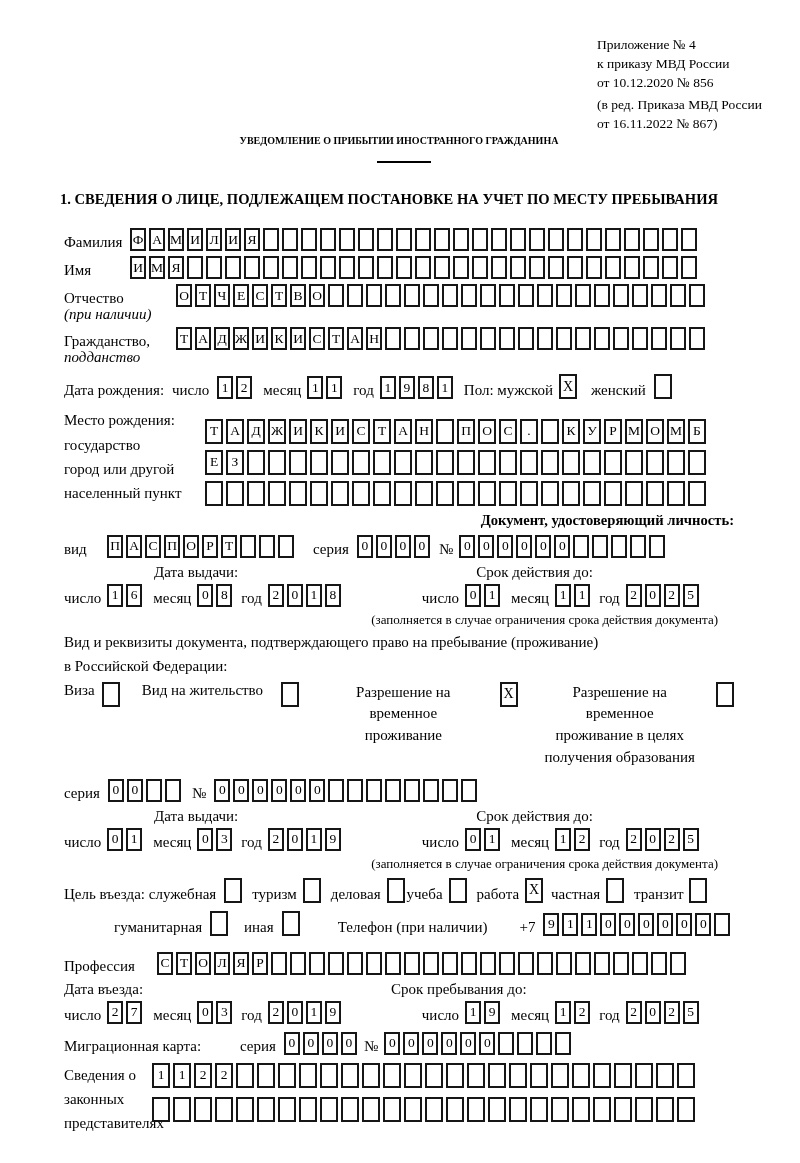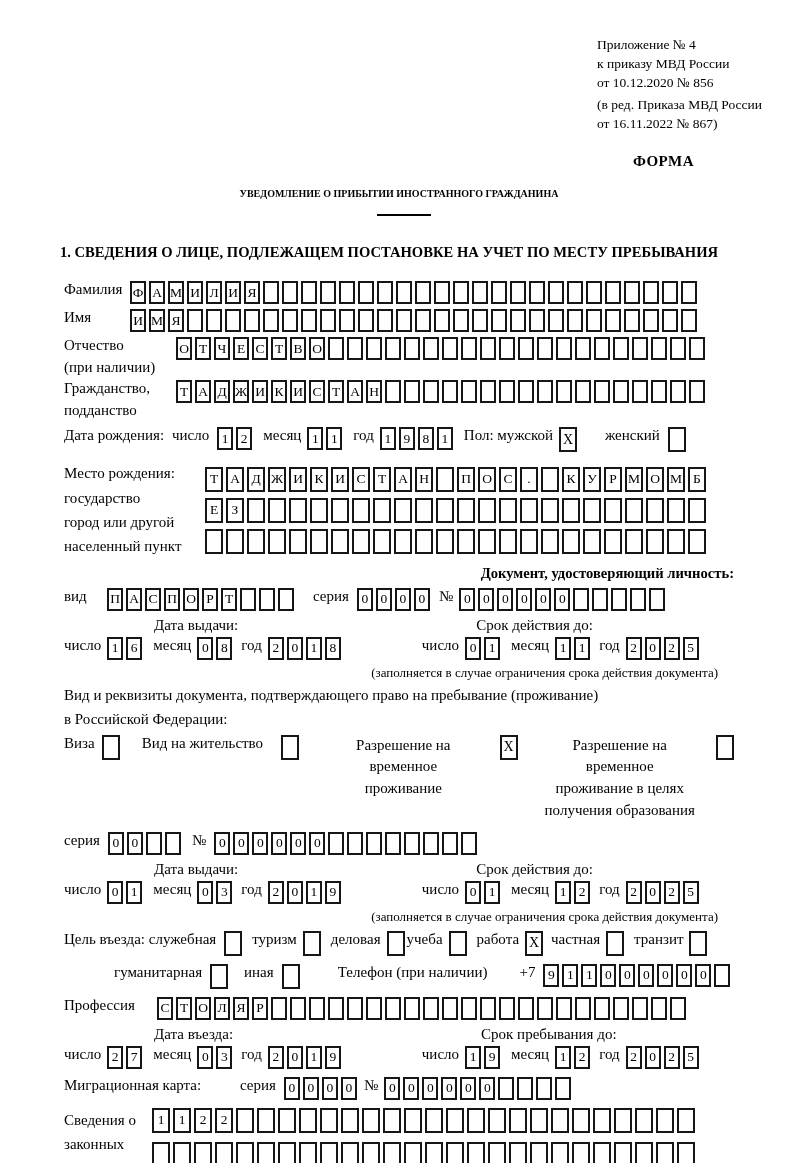--- a/index.html
+++ b/index.html
@@ -12,52 +12,51 @@
   }
   .lbl { font-size: 15px; white-space: nowrap; }
   .hdr { margin-left: 533px; font-size: 13.5px; line-height: 1.4; }
   .hdr div { white-space: nowrap; }
   .hdr .gap { height: 3px; }
   .forma { text-align: right; font-weight: bold; font-size: 15px; margin: 20px 40px 16px 0; letter-spacing: .5px; }
   .title { text-align: center; font-weight: bold; font-size: 10px; line-height: 1.55; margin: 0 0 2px 0; }
   .uline { display: inline-block; width: 54px; border-bottom: 2px solid #000; height: 14px; margin-left: 10px; }
   .sec { text-align: center; font-weight: bold; font-size: 14.6px; margin: 24px 0 20px -20px; white-space: nowrap; }
 
-  .frow { display: flex; align-items: flex-start; margin-bottom: 5px; }
+  .frow { display: flex; align-items: flex-end; margin-bottom: 5px; }
   .boxrow { display: flex; flex-wrap: nowrap; }
   .cell {
     display: inline-flex; align-items: center; justify-content: center; flex: none;
     width: 16px; height: 23px; border: 2px solid #161616; margin-right: 3px;
     font-size: 13.5px; line-height: 1;
   }
   .wide .cell { width: 18px; height: 25px; }
   .cb {
     display: inline-flex; align-items: center; justify-content: center; flex: none;
     width: 18px; height: 25px; border: 2px solid #161616; font-size: 14px;
   }
-  .sub { font-size: 15px; margin: -3px 0 4px 0; }
+  .sub { font-size: 15px; margin: -3px 0 4px 0; font-style: italic; }
   .dlabels { display: flex; font-size: 15px; margin: 6px 0 3px 0; }
   .hint { font-size: 13px; text-align: right; padding-right: 16px; margin: 1px 0 6px 0; }
   .cbtext { font-size: 15px; text-align: center; line-height: 1.45; }
   .mr6 { margin-right: 6px; } .mr8 { margin-right: 8px; } .ml8 { margin-left: 8px; }
 </style>
 </head>
 <body>
 
 <div class="page">
 
   <div class="hdr">
     <div>Приложение № 4</div>
     <div>к приказу МВД России</div>
     <div>от 10.12.2020 № 856</div>
     <div class="gap"></div>
     <div>(в ред. Приказа МВД России</div>
     <div>от 16.11.2022 № 867)</div>
   </div>
-  <div class="forma">ФОРМА</div>
 
   <div class="title">
     <div>УВЕДОМЛЕНИЕ О ПРИБЫТИИ ИНОСТРАННОГО ГРАЖДАНИНА</div>
     <div>
       <span class="uline"></span>
     </div>
   </div>
 
   <div class="sec">1. СВЕДЕНИЯ О ЛИЦЕ, ПОДЛЕЖАЩЕМ ПОСТАНОВКЕ НА УЧЕТ ПО МЕСТУ ПРЕБЫВАНИЯ</div>
 
@@ -217,25 +216,25 @@
       </span>
     <span class="lbl mr6 ml8">год</span>
     <span class="boxrow">
         <span class="cell">1</span>
         <span class="cell">9</span>
         <span class="cell">8</span>
         <span class="cell">1</span>
       </span>
     <span class="lbl mr6 ml8">Пол: мужской</span>
     <span class="cb">X</span>
-    <span class="lbl mr8" style="margin-left:28px">женский</span>
-    <span class="cb"></span>
-  </div>
-
-  <div style="display:flex; align-items:center">
+    <span class="lbl mr8" style="margin-left:14px">женский</span>
+    <span class="cb"></span>
+  </div>
+
+  <div style="display:flex; align-items:flex-end">
     <div class="lbl" style="width:141px; line-height:1.62">
       <div>Место рождения:</div>
       <div>государство</div>
       <div>город или другой</div>
       <div>населенный пункт</div>
     </div>
     <div>
       <div class="boxrow wide" style="margin-bottom:6px">
           <span class="cell">Т</span>
           <span class="cell">А</span>
@@ -497,21 +496,21 @@
     <span class="cb"></span>
     <span class="lbl mr6" style="margin-left:2px">учеба</span>
     <span class="cb"></span>
     <span class="lbl mr6" style="margin-left:10px">работа</span>
     <span class="cb">X</span>
     <span class="lbl mr6" style="margin-left:8px">частная</span>
     <span class="cb"></span>
     <span class="lbl mr6" style="margin-left:10px">транзит</span>
     <span class="cb"></span>
   </div>
-  <div class="frow" style="margin-bottom:8px">
+  <div class="frow" style="margin-bottom:16px">
     <span class="lbl mr8" style="margin-left:50px">гуманитарная</span>
     <span class="cb"></span>
     <span class="lbl mr8" style="margin-left:16px">иная</span>
     <span class="cb"></span>
     <span class="lbl" style="margin-left:38px">Телефон (при наличии)</span>
     <span class="lbl mr8" style="margin-left:32px">+7</span>
     <span class="boxrow">
         <span class="cell">9</span>
         <span class="cell">1</span>
         <span class="cell">1</span>
@@ -553,21 +552,21 @@
         <span class="cell"></span>
         <span class="cell"></span>
         <span class="cell"></span>
         <span class="cell"></span>
         <span class="cell"></span>
         <span class="cell"></span>
       </span>
   </div>
 
   <div class="dlabels">
-    <span style="margin-left:90px">Дата въезда:</span>
+    <span style="">Дата въезда:</span>
     <span style="margin-left:248px">Срок пребывания до:</span>
   </div>
   <div class="frow">
     <span class="lbl mr6">число</span>
     <span class="boxrow">
         <span class="cell">2</span>
         <span class="cell">7</span>
       </span>
     <span class="lbl mr6 ml8">месяц</span>
     <span class="boxrow">

